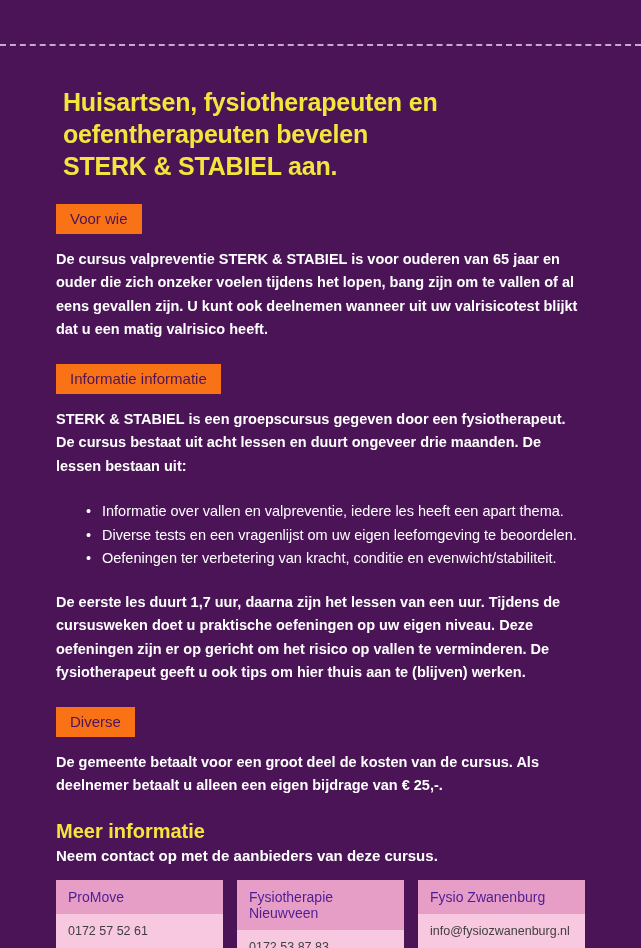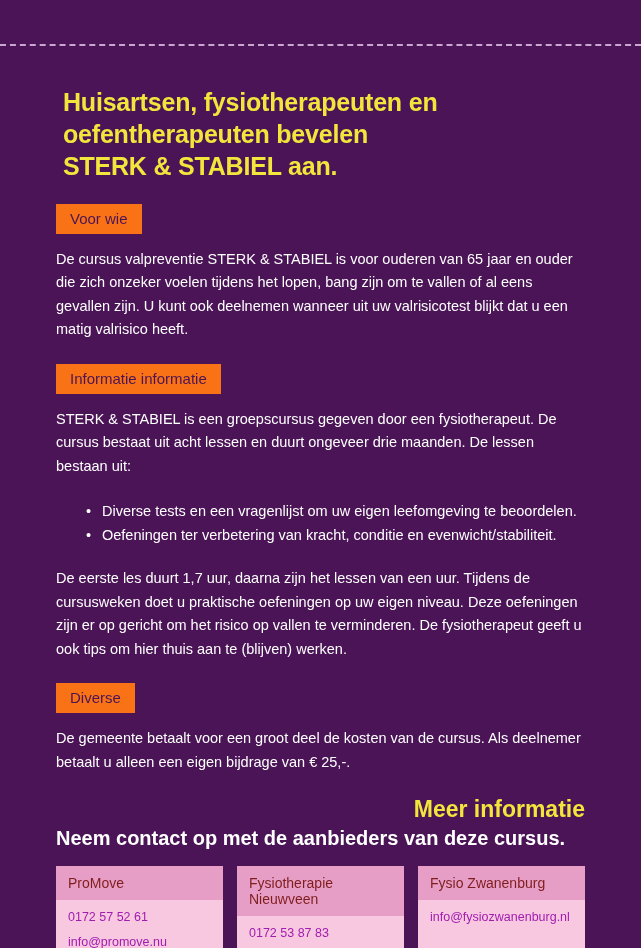--- a/index.html
+++ b/index.html
@@ -51,20 +51,21 @@
     font-size: 15px;
     padding: 7px 14px 8px 14px;
     margin: 0 0 14px 0;
     line-height: 1;
   }
   p.body {
     color: #ffffff;
     font-size: 14.5px;
     line-height: 1.62;
     margin: 0 0 22px 0;
+    font-weight: bold;
   }
   p.body.tight {
   }
   ul.bullets {
     list-style: none;
     margin: 0 0 20px 0;
     padding: 0;
   }
   ul.bullets li {
     color: #ffffff;
@@ -75,50 +76,49 @@
   }
   ul.bullets li::before {
     content: "•";
     position: absolute;
     left: 30px;
     top: 0;
     color: #ffffff;
   }
   h2.more-info {
     color: #f2e63c;
-    font-size: 23px;
+    font-size: 20px;
     font-weight: bold;
     margin: 14px 0 4px 0;
-    text-align: right;
   }
   .subhead {
     color: #ffffff;
-    font-size: 20px;
+    font-size: 15px;
     font-weight: bold;
     margin: 0 0 16px 0;
   }
   .cards {
     display: flex;
     gap: 14px;
   }
   .card {
     background: #f7c8e0;
     width: 33%;
     flex: 1 1 0;
     min-height: 92px;
     padding: 0 0 12px 0;
   }
   .card-title {
     background: #e79ec6;
-    color: #7f1d1d;
+    color: #4c1d95;
     font-size: 14px;
     padding: 9px 12px 9px 12px;
   }
   .card-line {
-    color: #a21caf;
+    color: #404040;
     font-size: 12.5px;
     padding: 10px 12px 0 12px;
     line-height: 1.2;
     word-break: break-word;
   }
 </style>
 </head>
 <body>
 
 <div class="page">
@@ -132,20 +132,21 @@
       <span class="line">oefentherapeuten bevelen</span>
       <span class="line">STERK &amp; STABIEL aan.</span>
     </h1>
 
     <div class="tag">Voor wie</div>
     <p class="body">De cursus valpreventie STERK &amp; STABIEL is voor ouderen van 65 jaar en ouder die zich onzeker voelen tijdens het lopen, bang zijn om te vallen of al eens gevallen zijn. U kunt ook deelnemen wanneer uit uw valrisicotest blijkt dat u een matig valrisico heeft.</p>
 
     <div class="tag">Informatie informatie</div>
     <p class="body tight">STERK &amp; STABIEL is een groepscursus gegeven door een fysiotherapeut. De cursus bestaat uit acht lessen en duurt ongeveer drie maanden. De lessen bestaan uit:</p>
     <ul class="bullets">
+      <li>Informatie over vallen en valpreventie, iedere les heeft een apart thema.</li>
       <li>Diverse tests en een vragenlijst om uw eigen leefomgeving te beoordelen.</li>
       <li>Oefeningen ter verbetering van kracht, conditie en evenwicht/stabiliteit.</li>
     </ul>
     <p class="body">De eerste les duurt 1,7 uur, daarna zijn het lessen van een uur. Tijdens de cursusweken doet u praktische oefeningen op uw eigen niveau. Deze oefeningen zijn er op gericht om het risico op vallen te verminderen. De fysiotherapeut geeft u ook tips om hier thuis aan te (blijven) werken.</p>
 
     <div class="tag">Diverse</div>
     <p class="body">De gemeente betaalt voor een groot deel de kosten van de cursus. Als deelnemer betaalt u alleen een eigen bijdrage van € 25,-.</p>
 
     <h2 class="more-info">Meer informatie</h2>
     <div class="subhead">Neem contact op met de aanbieders van deze cursus.</div>

